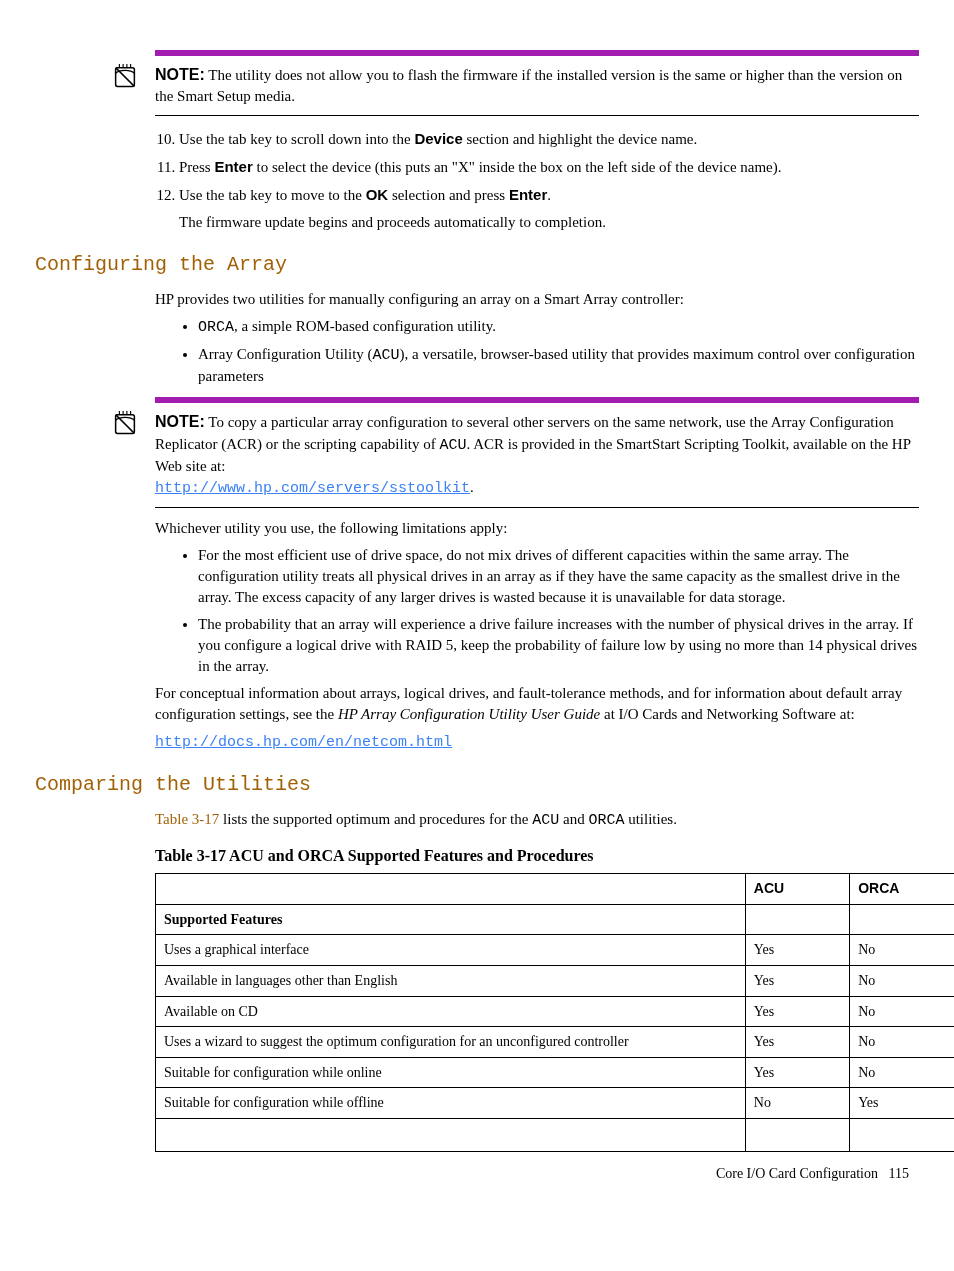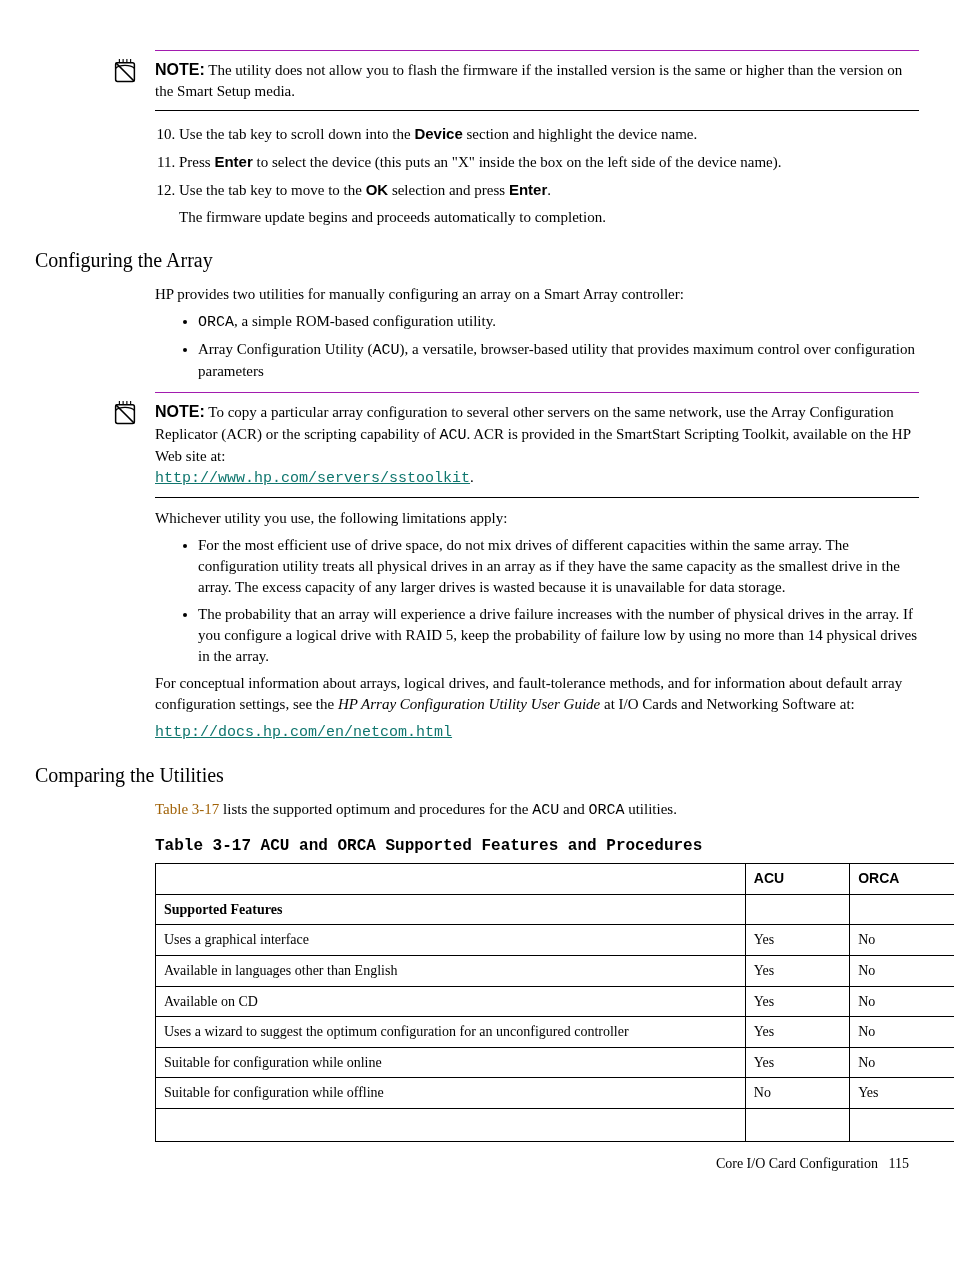--- a/index.html
+++ b/index.html
@@ -8,21 +8,21 @@
     line-height: 1.4;
     color: #000;
     background: #fff;
     margin: 0;
     padding: 40px 35px 30px 35px;
     width: 954px;
     box-sizing: border-box;
   }
   .note-block {
     margin: 10px 0 10px 120px;
-    border-top: 1px solid #a21caf;
+    border-top: 6px solid #a21caf;
     border-bottom: 1px solid #000;
     padding: 8px 0;
     position: relative;
   }
   .note-icon {
     position: absolute;
     left: -45px;
     top: 6px;
     width: 30px;
     height: 30px;
@@ -40,46 +40,46 @@
     margin-bottom: 6px;
   }
   .step-sub {
     margin-top: 6px;
     margin-left: 0px;
   }
   .indent-body {
     margin-left: 120px;
   }
   h3.section-heading {
-    font-family: Liberation Serif, serif;
+    font-family: Liberation Mono, monospace;
     font-weight: normal;
     font-size: 20px;
     margin: 18px 0 10px 0;
-    color: #000000;
+    color: #a16207;
   }
   ul.bullets {
     margin: 6px 0 6px 145px;
     padding-left: 18px;
   }
   ul.bullets li {
     margin-bottom: 6px;
   }
   .mono {
     font-family: "Courier New", Courier, monospace;
   }
   a.doclink {
     font-family: "Courier New", Courier, monospace;
-    color: #0f766e;
+    color: #3b82f6;
     text-decoration: underline;
   }
   .xref {
     color: #a16207;
   }
   .table-caption {
-    font-family: Liberation Mono, monospace;
+    font-family: Liberation Serif, serif;
     font-weight: bold;
     font-size: 16px;
     margin: 14px 0 6px 120px;
   }
   table.feat {
     border-collapse: collapse;
     margin-left: 120px;
     width: 800px;
     font-size: 14px;
   }

